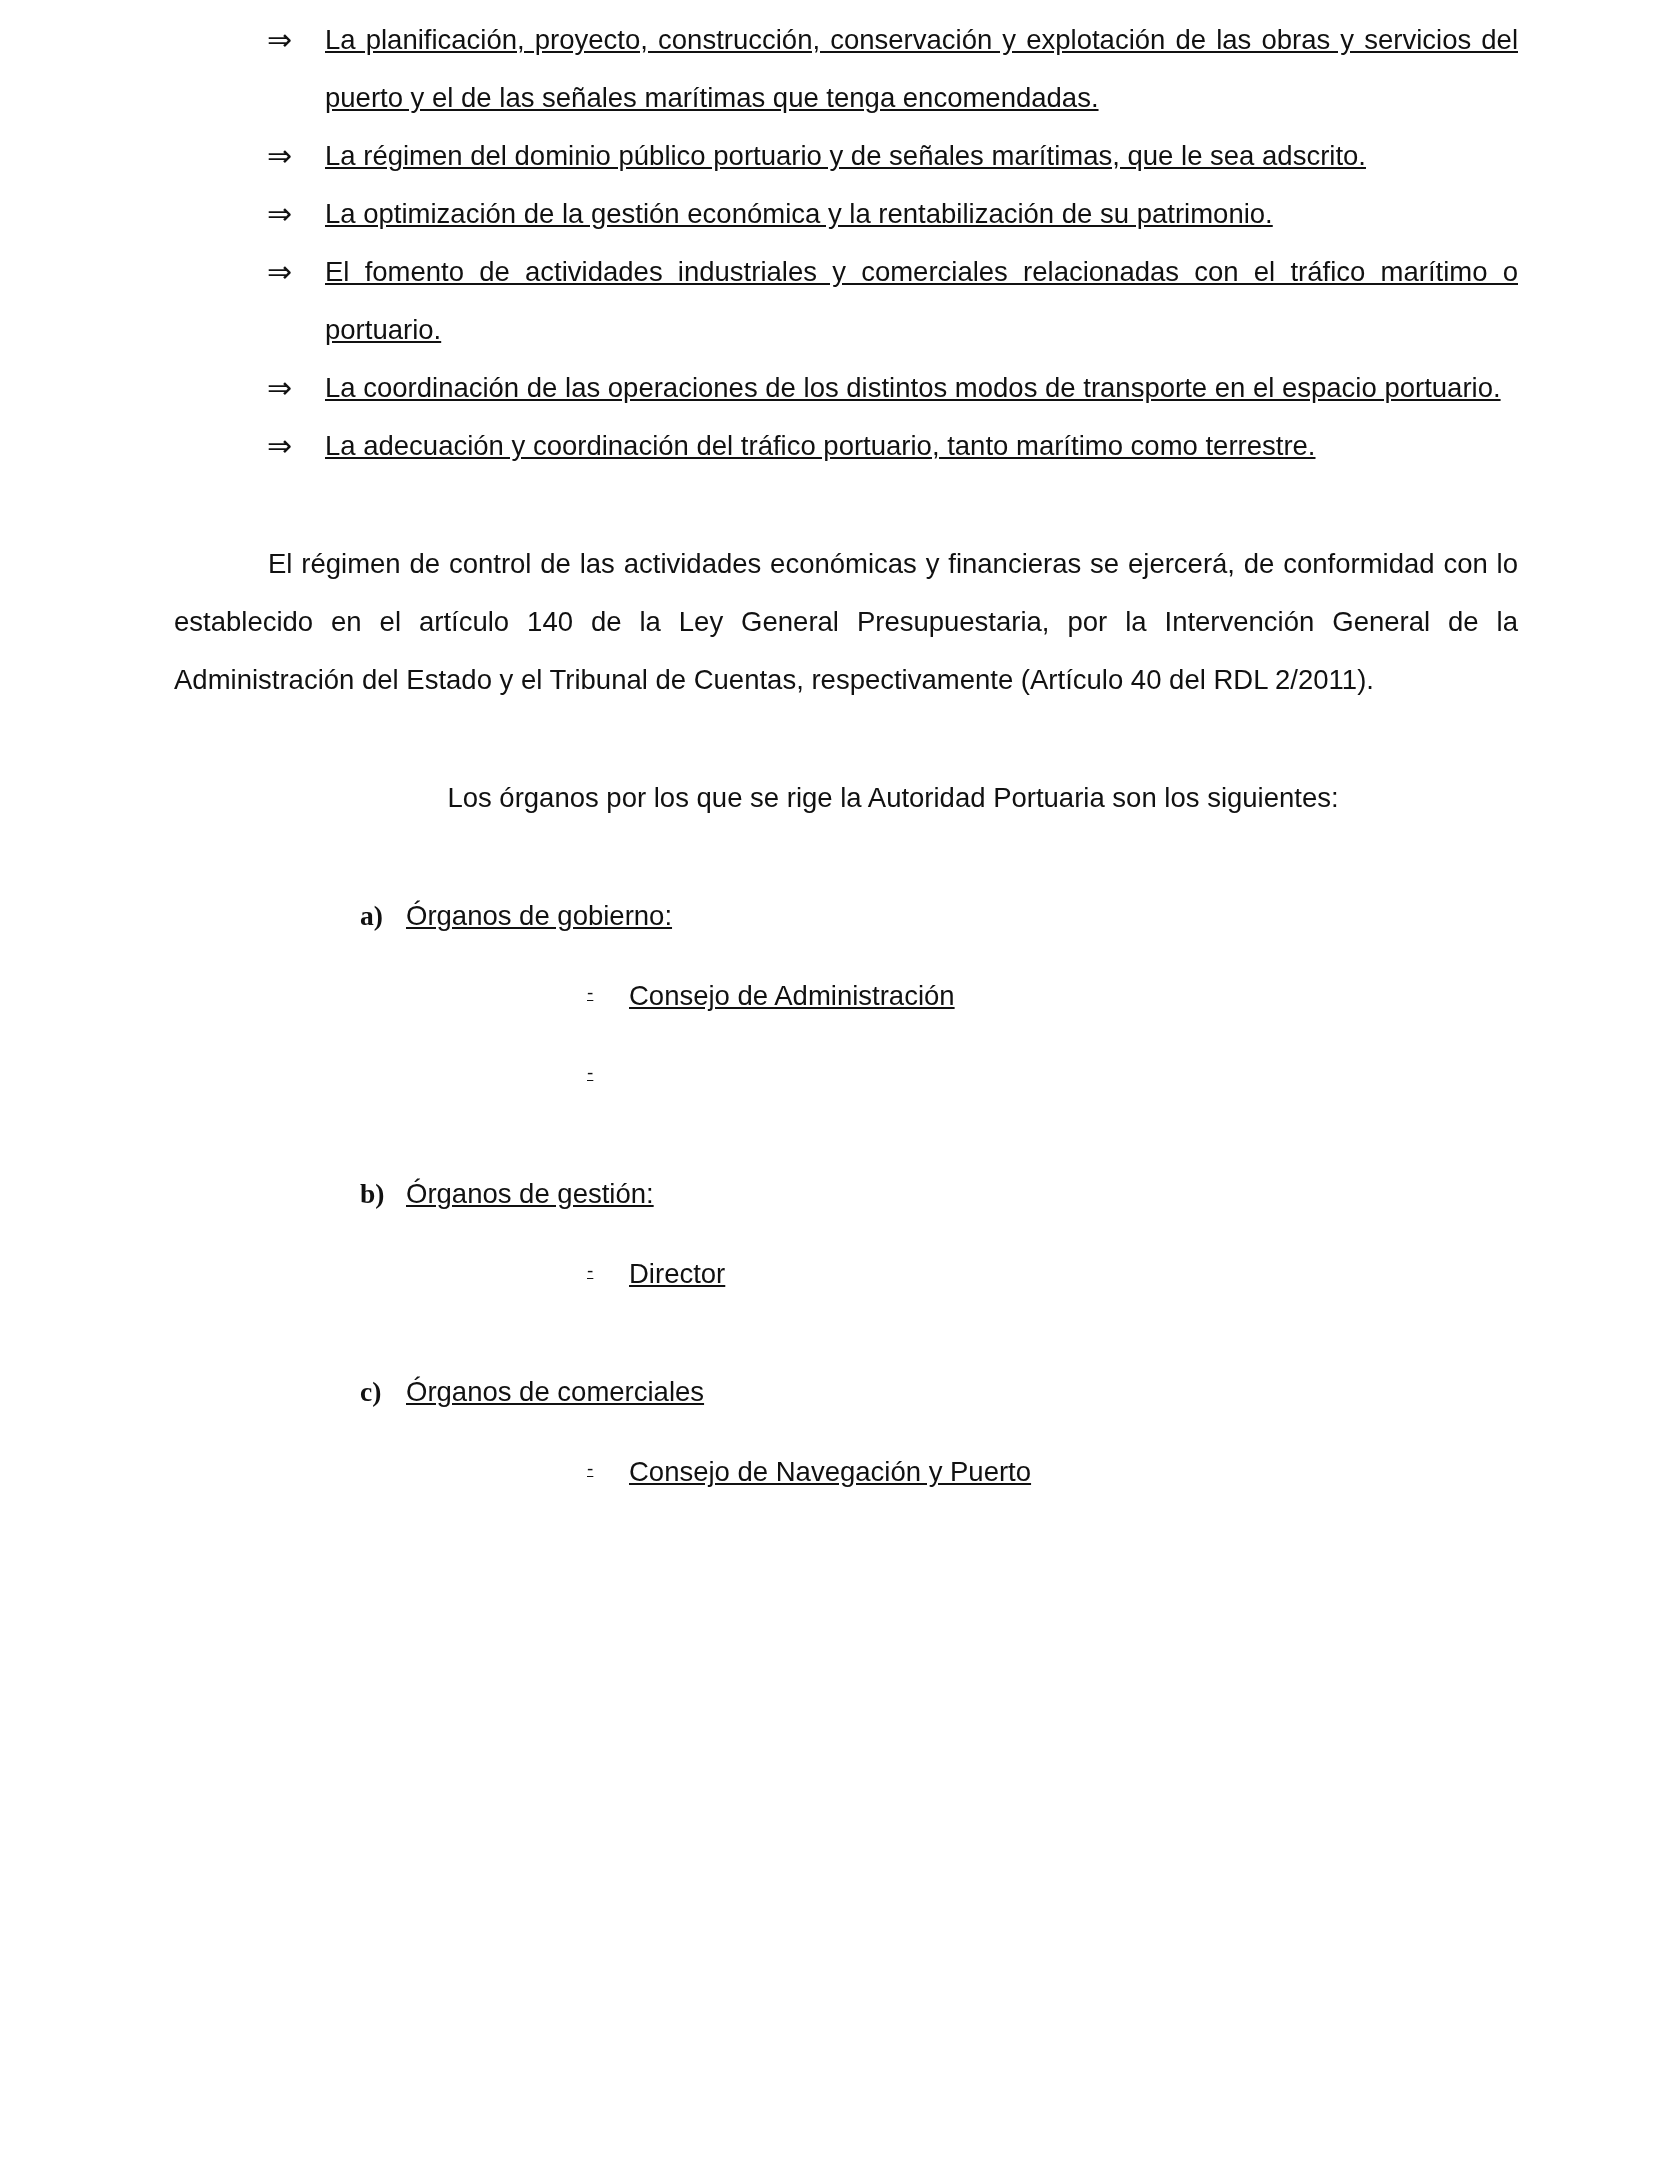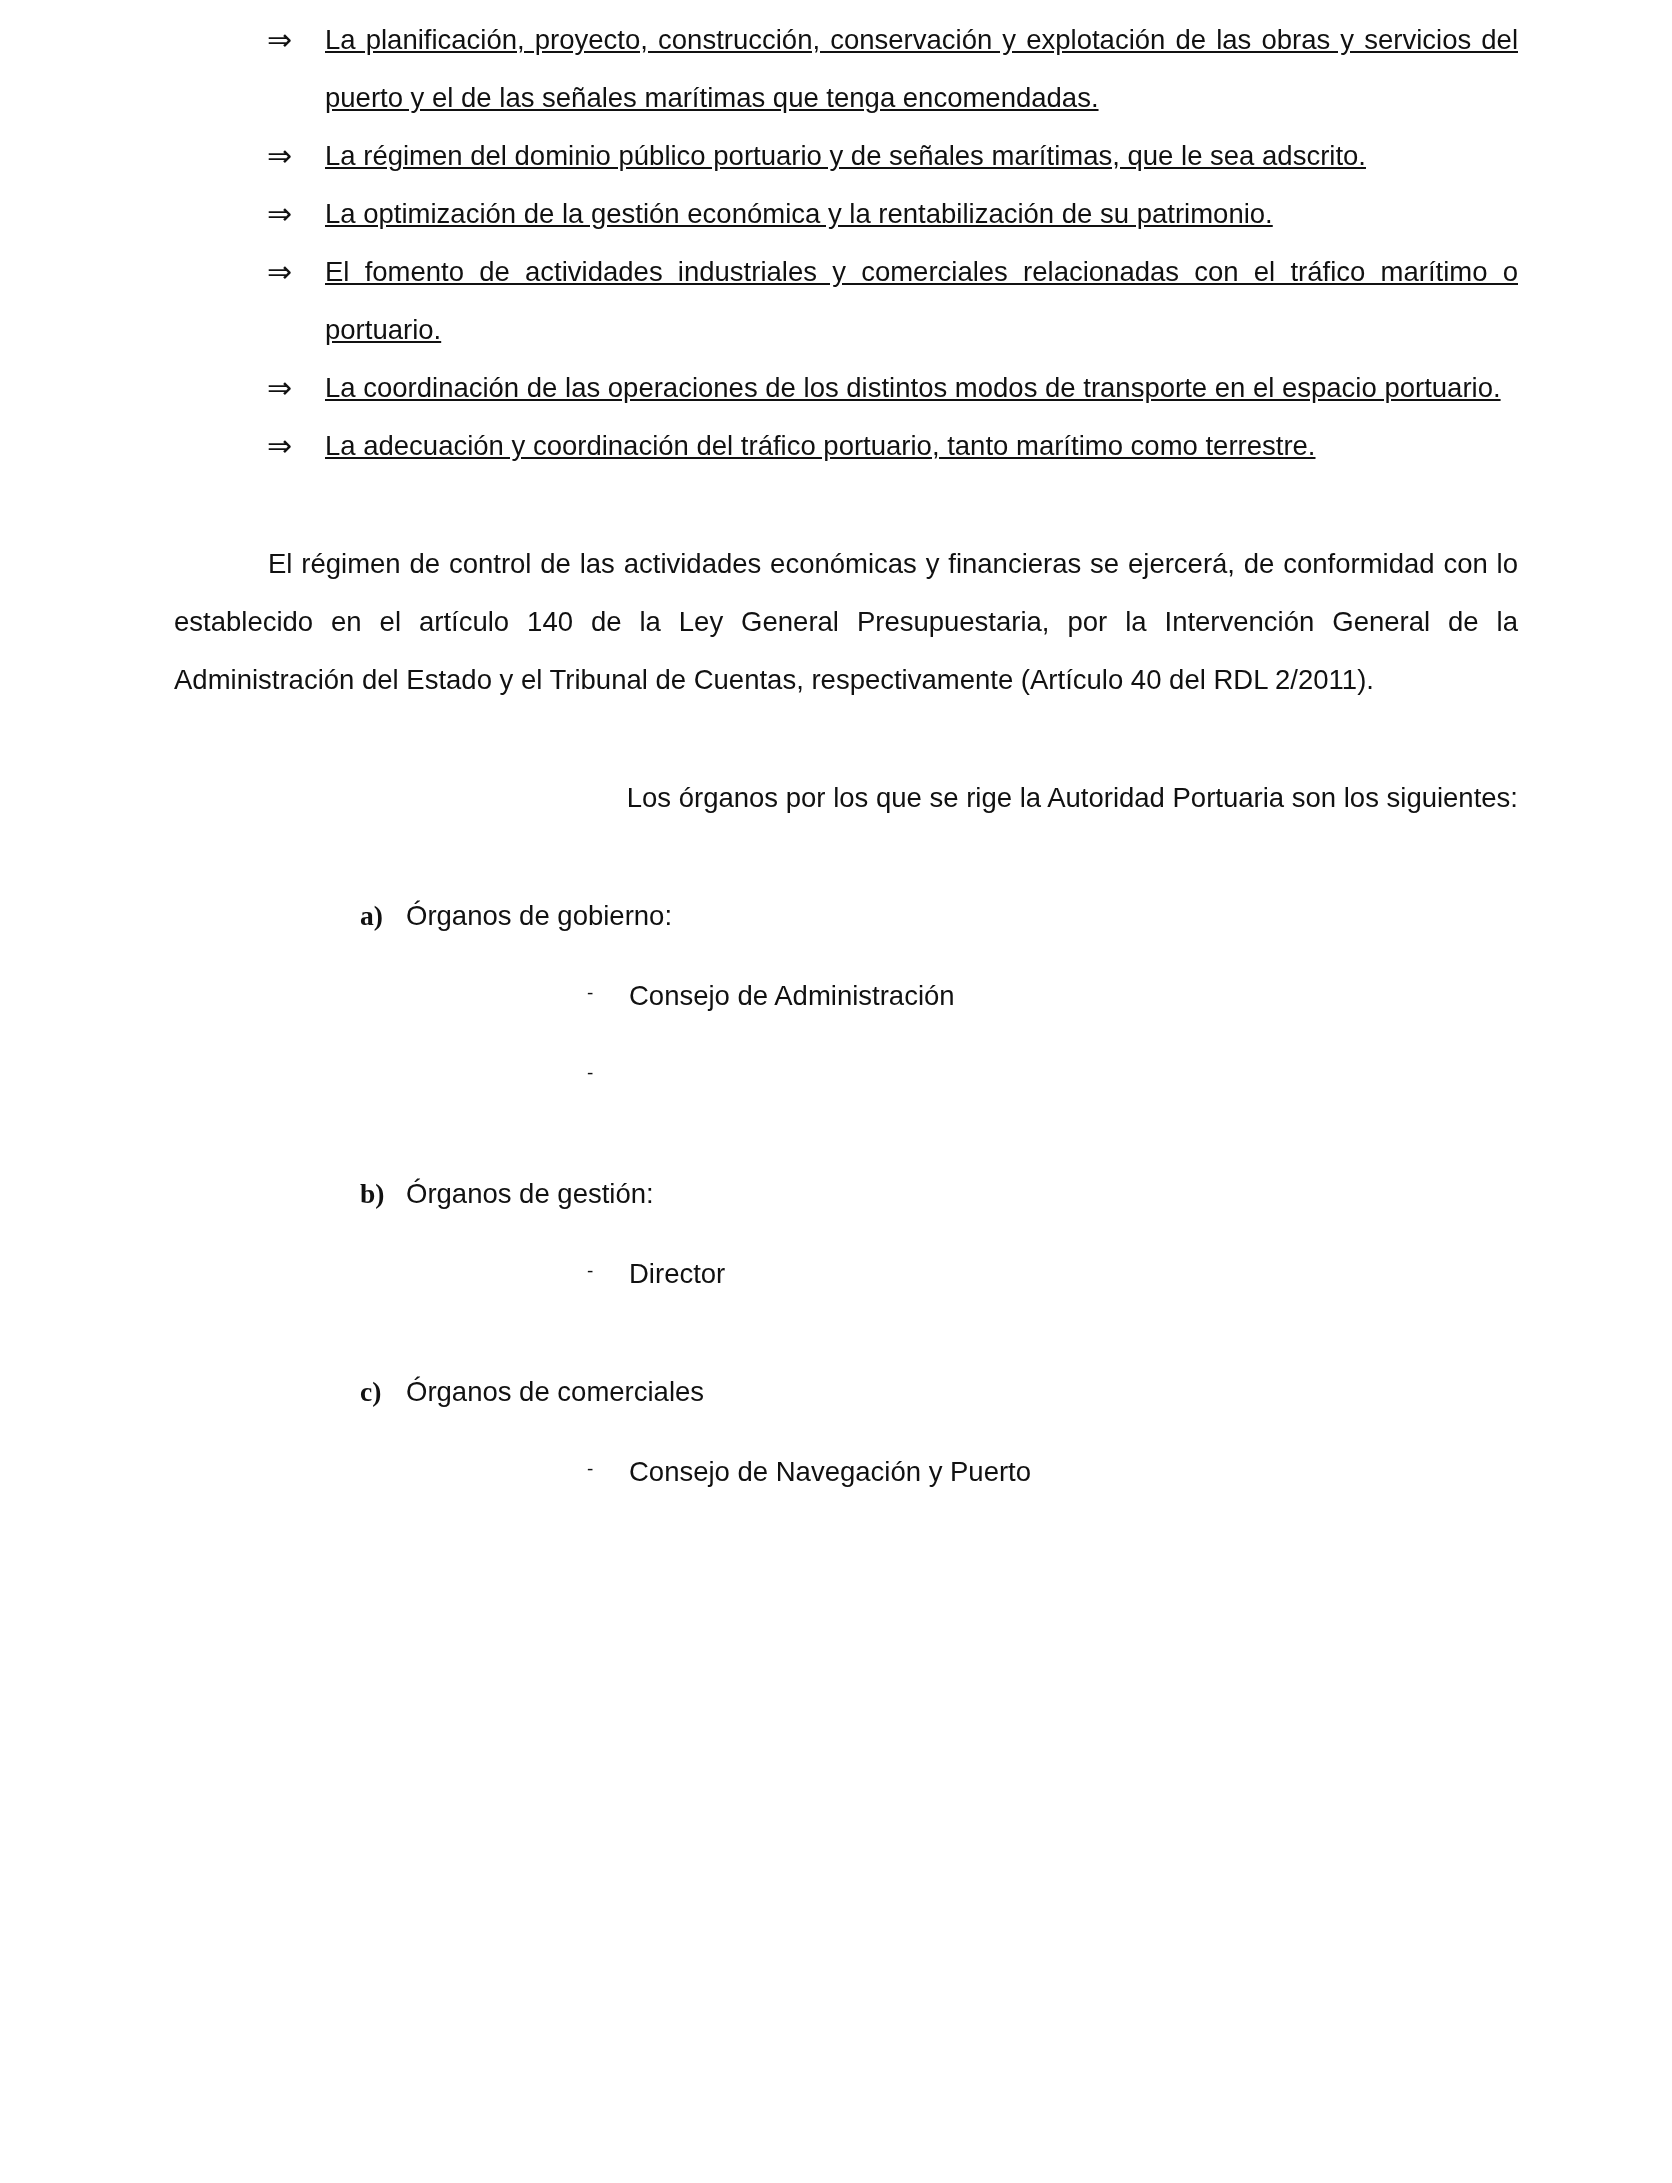--- a/index.html
+++ b/index.html
@@ -42,26 +42,27 @@
     text-align: justify;
     text-decoration: underline;
   }
   
   .para {
     margin: 60px 0 0 0;
     text-align: justify;
     text-indent: 94px;
   }
   .para.intro {
-    text-align: right;
+    text-align: center;
   }
   
   .lettered {
     margin: 0;
     padding: 0 0 0 186px;
+    text-decoration: underline;
   }
   .letter-item {
     margin-top: 60px;
   }
   .letter-label {
     display: inline-block;
     width: 46px;
     font-family: "Liberation Serif", serif;
     font-weight: bold;
   }

